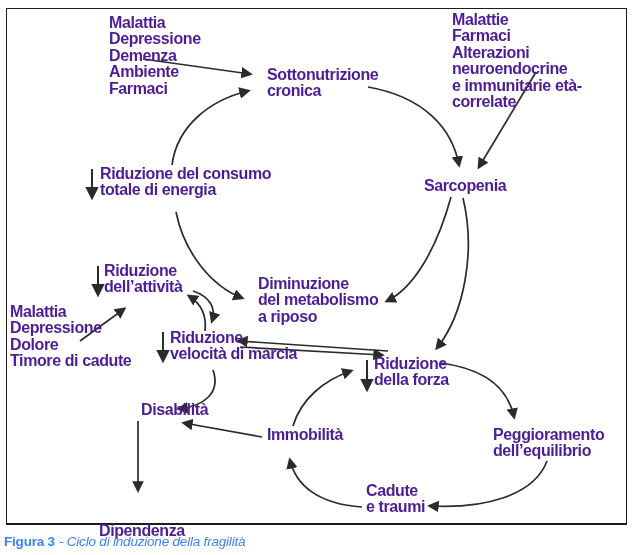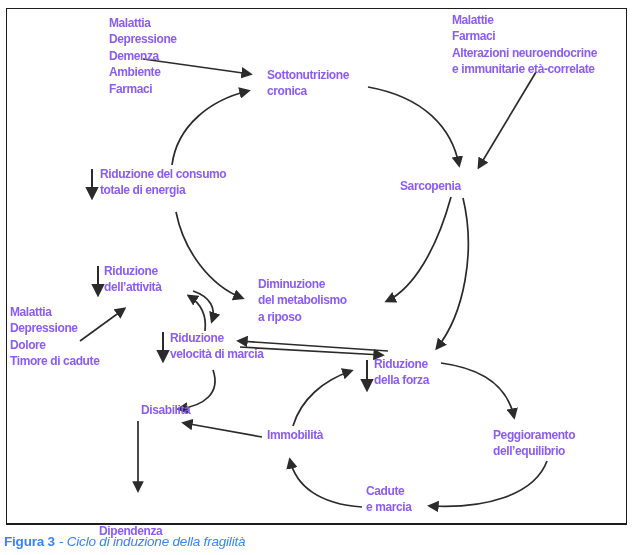--- a/index.html
+++ b/index.html
@@ -8,22 +8,22 @@
     background:#ffffff; overflow:hidden;
     font-family:"Liberation Sans", sans-serif;
   }
   #frame {
     position:absolute; left:6px; top:8px; width:621px; height:517px;
     border:1.6px solid #1c1c1c; border-bottom-width:2.6px;
     box-sizing:border-box; background:transparent;
   }
   #arrows { position:absolute; left:0; top:0; width:636px; height:555px; }
   .node {
-    position:absolute; color:#8b5cf6;
-    font-size:12px; line-height:16.4px; font-weight:700;
+    position:absolute; color:#4c1d95;
+    font-size:16px; line-height:16.4px; font-weight:700;
     letter-spacing:-0.4px; white-space:pre-line;
   }
   #caption {
     position:absolute; left:4px; top:534px; color:#3b82f6;
     font-size:13.5px; letter-spacing:-0.2px;
   }
   #caption .fig { font-weight:700; }
   #caption .ttl { font-style:italic; font-weight:400; margin-left:4px; }
 </style>
 </head>
@@ -70,41 +70,41 @@
 Depressione
 Demenza
 Ambiente
 Farmaci</div>
   <div class="node" style="left:267px; top:67px;">Sottonutrizione
 cronica</div>
   <div class="node" style="left:452px; top:12px;">Malattie
 Farmaci
 Alterazioni neuroendocrine
 e immunitarie età-correlate</div>
-  <div class="node" style="left:400px; top:178px;">Sarcopenia</div>
+  <div class="node" style="left:424px; top:178px;">Sarcopenia</div>
   <div class="node" style="left:100px; top:166px;">Riduzione del consumo
 totale di energia</div>
   <div class="node" style="left:104px; top:263px;">Riduzione
 dell’attività</div>
   <div class="node" style="left:10px;  top:304px;">Malattia
 Depressione
 Dolore
 Timore di cadute</div>
   <div class="node" style="left:258px; top:276px;">Diminuzione
 del metabolismo
 a riposo</div>
   <div class="node" style="left:170px; top:330px;">Riduzione
 velocità di marcia</div>
   <div class="node" style="left:374px; top:356px;">Riduzione
 della forza</div>
   <div class="node" style="left:110px; top:402px;padding-left:31px;">Disabilità</div>
   <div class="node" style="left:267px; top:427px;">Immobilità</div>
   <div class="node" style="left:476px; top:427px;margin-left:17px;">Peggioramento
 dell’equilibrio</div>
   <div class="node" style="left:366px; top:483px;">Cadute
-e marcia</div>
+e traumi</div>
   <div class="node" style="left:99px;  top:523px;">Dipendenza</div>
 
   <div id="caption">
     <span class="fig">Figura 3</span><span class="ttl">- Ciclo di induzione della fragilità</span>
   </div>
 
 </div>
 
 </body></html>

